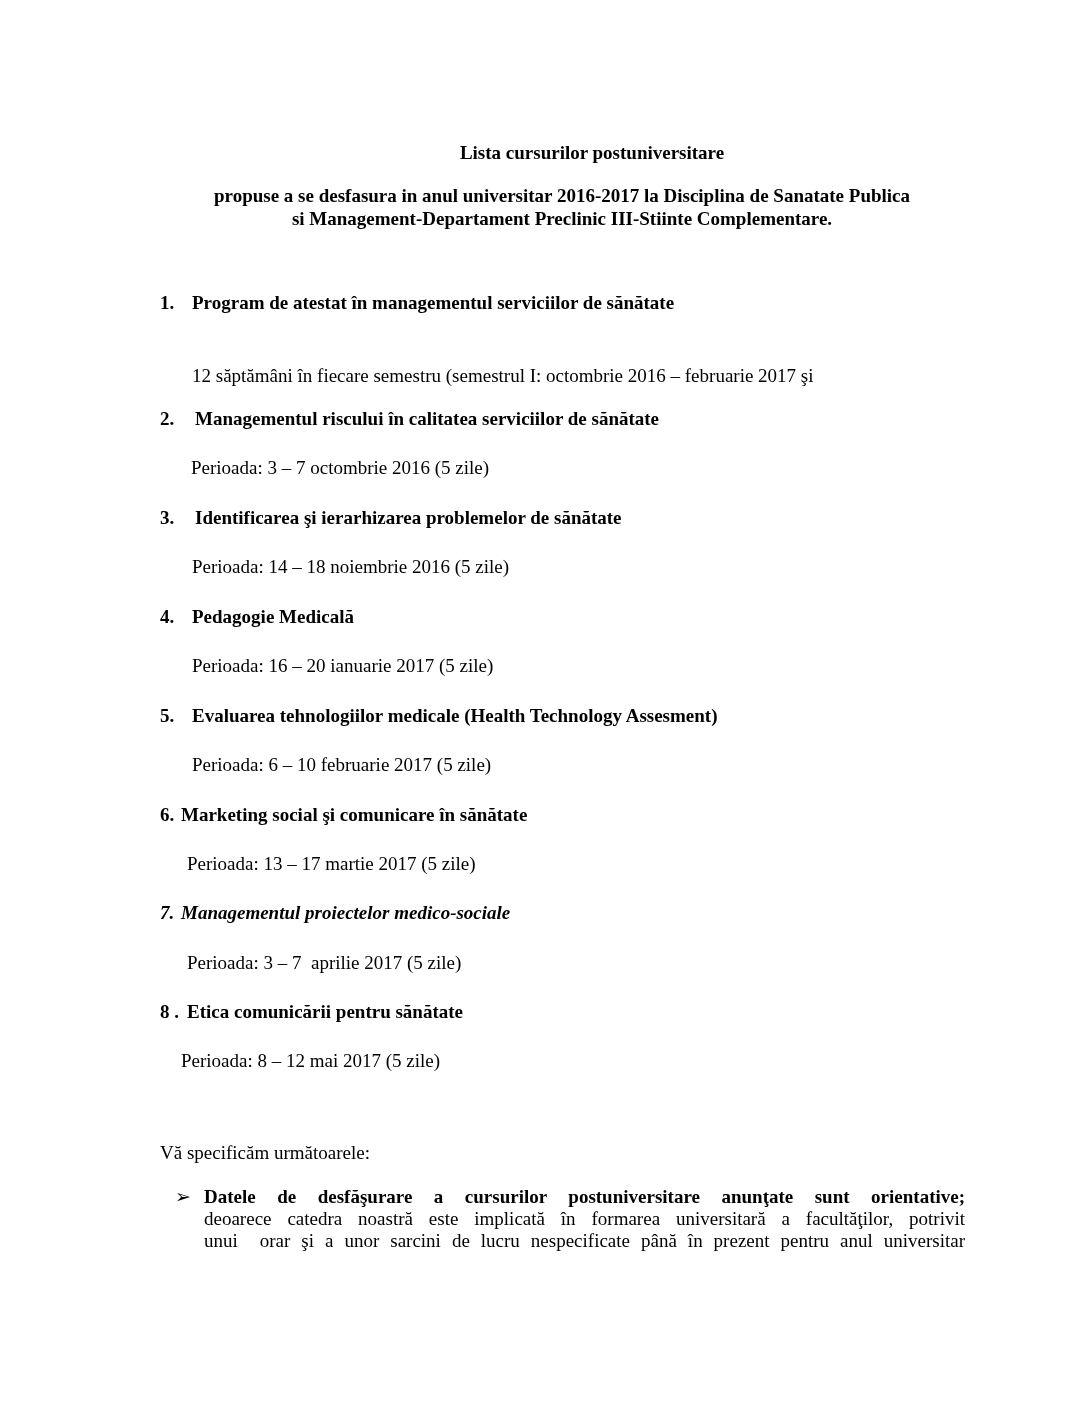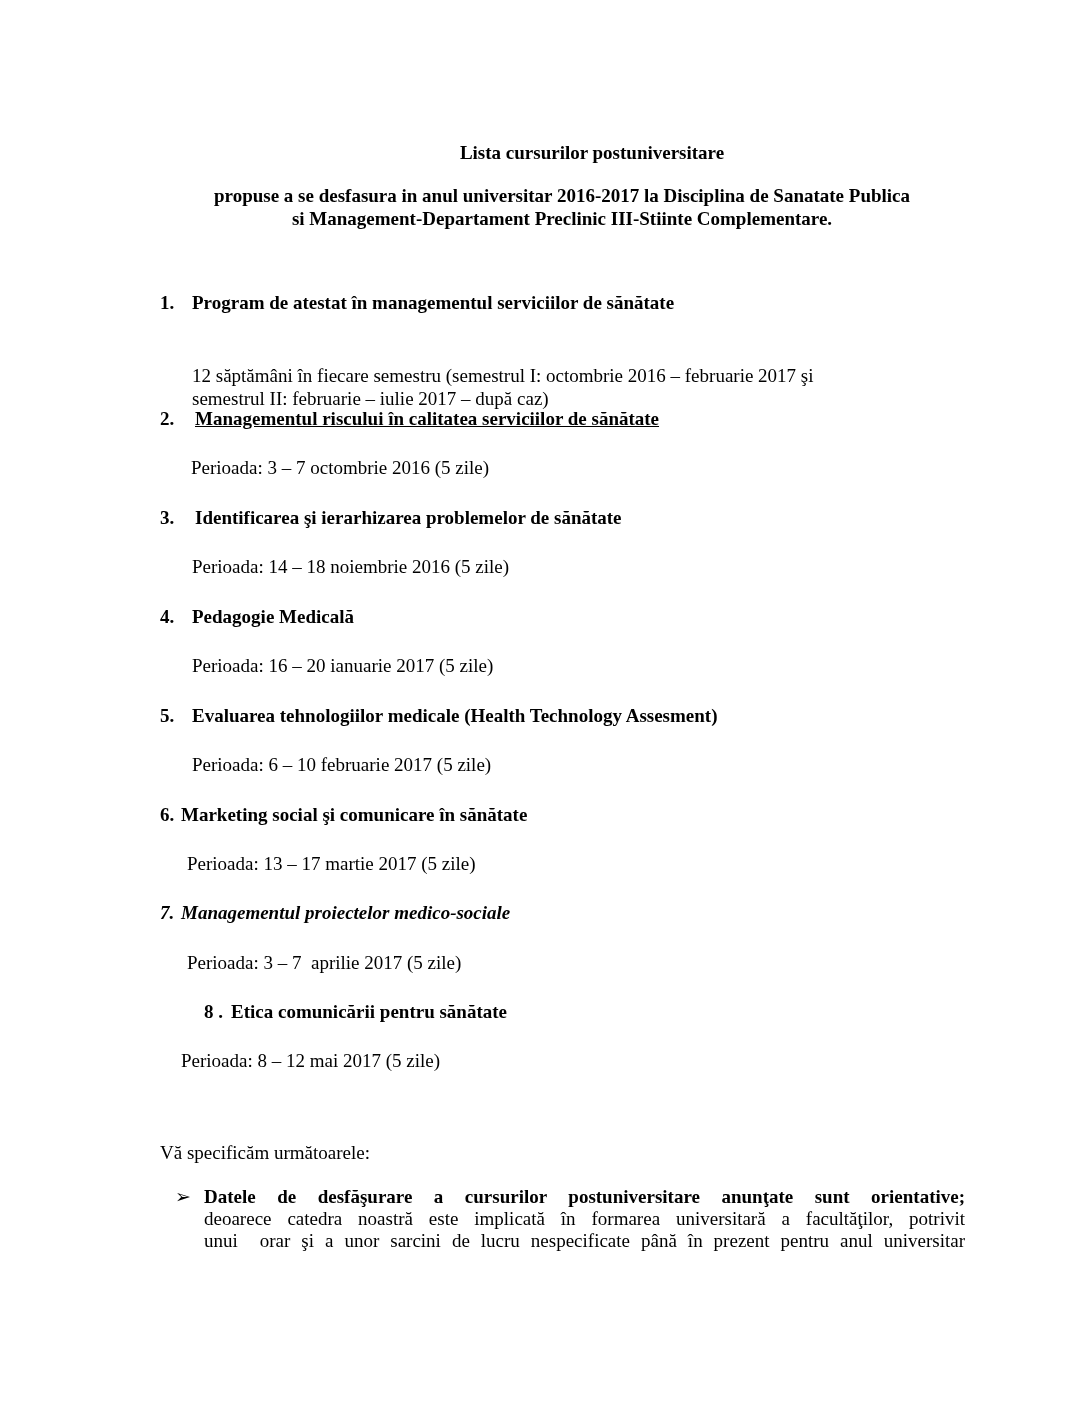--- a/index.html
+++ b/index.html
@@ -29,24 +29,23 @@
   <div class="abs subtitle" style="top:184px;">
     <div>propuse a se desfasura in anul universitar 2016-2017 la Disciplina de Sanatate Publica</div>
     <div>si Management-Departament Preclinic III-Stiinte Complementare.</div>
   </div>
 
   <div class="abs h" style="left:160px; top:292px;">
     <span class="num" style="width:32px;">1.</span><span>Program de atestat în managementul serviciilor de sănătate</span>
   </div>
   <div class="abs p" style="left:192px; top:335px; line-height:23px;margin-top:29px;">
     <div>12 săptămâni în fiecare semestru (semestrul I: octombrie 2016 – februarie 2017 şi</div>
-    <div>semestrul II: februarie – iulie 2017 – după caz)</div>
   </div>
 
-  <div class="abs h" style="left:160px; top:408px;text-decoration:underline;">
+  <div class="abs h" style="left:160px; top:408px;">
     <span class="num" style="width:35px;">2.</span><span>Managementul riscului în calitatea serviciilor de sănătate</span>
   </div>
   <div class="abs p" style="left:191px; top:457px;">Perioada: 3 – 7 octombrie 2016 (5 zile)</div>
 
   <div class="abs h" style="left:160px; top:507px;">
     <span class="num" style="width:35px;">3.</span><span>Identificarea şi ierarhizarea problemelor de sănătate</span>
   </div>
   <div class="abs p" style="left:192px; top:556px;">Perioada: 14 – 18 noiembrie 2016 (5 zile)</div>
 
   <div class="abs h" style="left:160px; top:606px;">
@@ -62,21 +61,21 @@
   <div class="abs h" style="left:160px; top:804px;">
     <span class="num" style="width:21px;">6.</span><span>Marketing social şi comunicare în sănătate</span>
   </div>
   <div class="abs p" style="left:187px; top:853px;">Perioada: 13 – 17 martie 2017 (5 zile)</div>
 
   <div class="abs h" style="left:160px; top:902px;font-style:italic;">
     <span class="num" style="width:21px;">7.</span><span style="white-space:pre;">Managementul proiectelor medico-sociale</span>
   </div>
   <div class="abs p" style="left:187px; top:952px; white-space:pre;">Perioada: 3 – 7  aprilie 2017 (5 zile)</div>
 
-  <div class="abs h" style="left:160px; top:1001px;margin-left:44px;">
+  <div class="abs h" style="left:160px; top:1001px;">
     <span class="num" style="width:27px;">8 .</span><span>Etica comunicării pentru sănătate</span>
   </div>
   <div class="abs p" style="left:181px; top:1050px;">Perioada: 8 – 12 mai 2017 (5 zile)</div>
 
   <div class="abs p" style="left:160px; top:1142px;">Vă specificăm următoarele:</div>
 
   <div class="abs bullet-block" style="top:1186px;">
     <div class="bullet-head" style="display:flex; line-height:22px;">
       <span class="arrow">➢</span>
       <span style="flex:1; text-align:justify; text-align-last:justify;">Datele de desfăşurare a cursurilor postuniversitare anunţate sunt orientative;</span>

